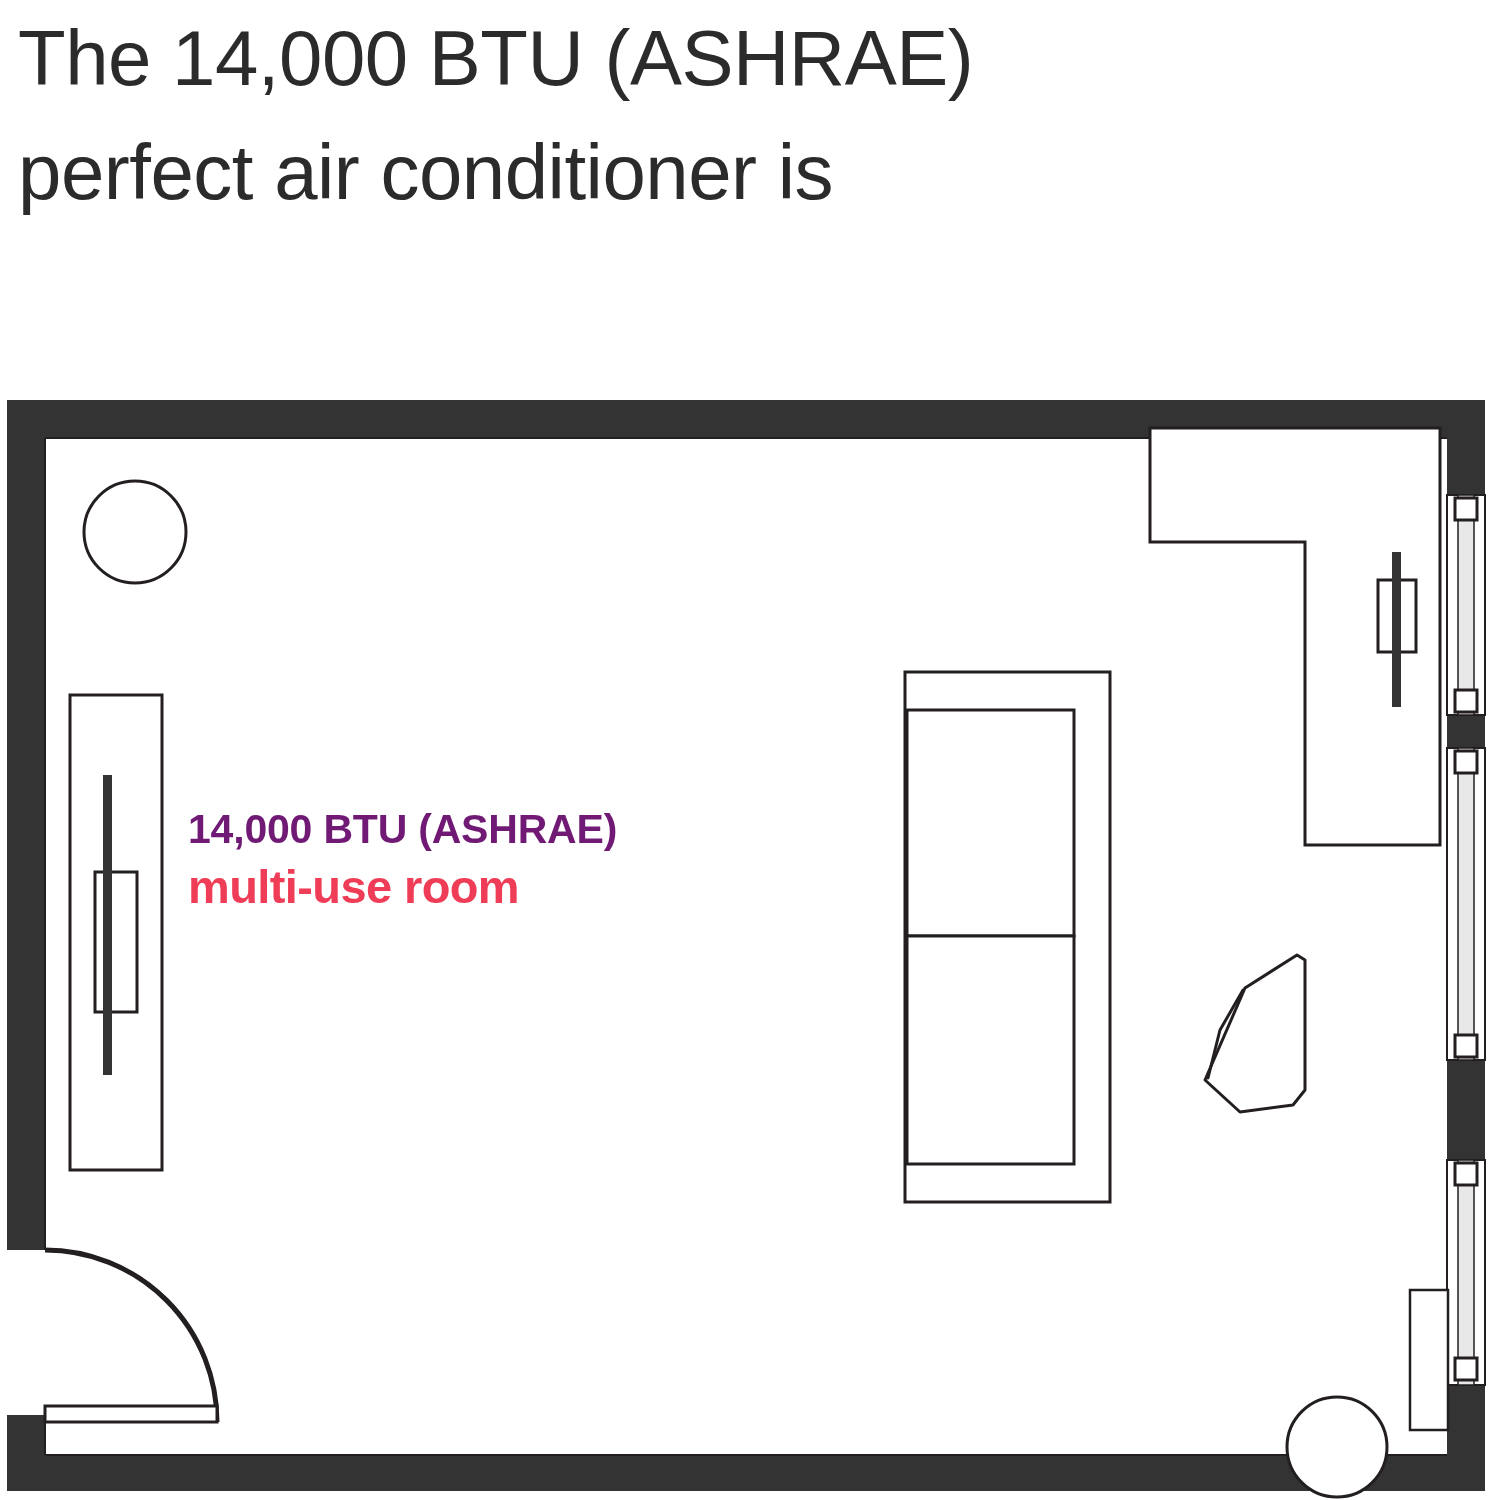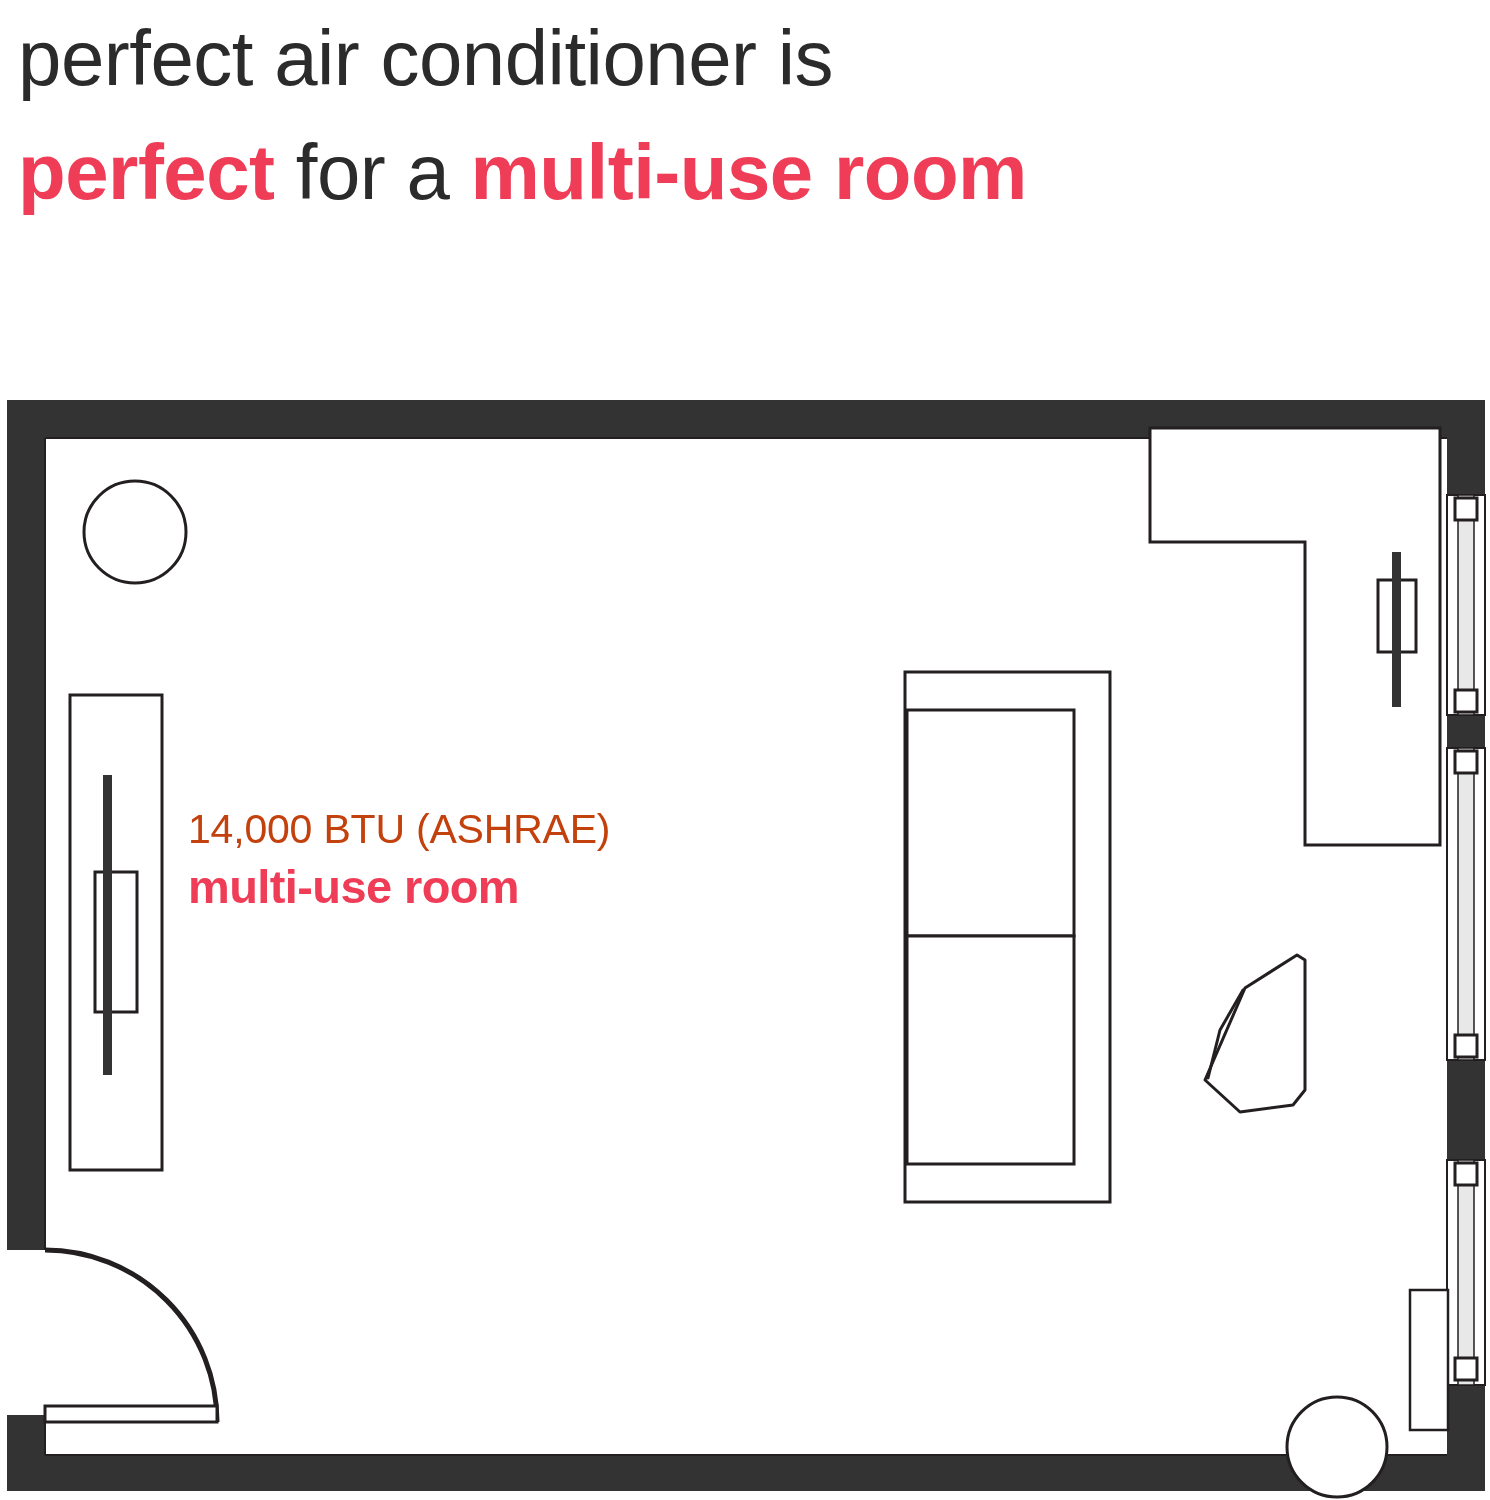--- a/index.html
+++ b/index.html
@@ -43,22 +43,22 @@
   
   #callout {
     position: absolute;
     left: 188px;
     top: 805px;
     width: 620px;
   }
   #callout .co-btu {
     font-size: 41px;
     line-height: 1.18;
-    color: #c2410c;
-    font-weight: 400;
+    color: #701a75;
+    font-weight: 700;
     letter-spacing: -0.2px;
     white-space: nowrap;
   }
   #callout .co-room {
     font-size: 47px;
     line-height: 1.2;
     color: #ef3d57;
     font-weight: 700;
     letter-spacing: -0.6px;
     margin-top: 6px;
@@ -79,22 +79,22 @@
     font-weight: 700;
     letter-spacing: -0.2px;
     white-space: nowrap;
     margin-top: 4px;
   }
 </style>
 </head>
 <body>
 
 <div id="headline">
+  <span class="line">The 14,000 BTU (ASHRAE)</span>
   <span class="line">perfect air conditioner is</span>
-  <span class="line"><span class="accent">perfect</span><span> for a </span><span class="accent">multi-use room</span></span>
 </div>
 
 <div id="floorplan">
 <svg width="1490" height="1110" viewBox="0 0 1490 1110" xmlns="http://www.w3.org/2000/svg">
 
   <g>
 
     <rect x="7" y="10" width="1478" height="38" fill="#333333"></rect>
 
     <rect x="7" y="10" width="38" height="850" fill="#333333"></rect>

